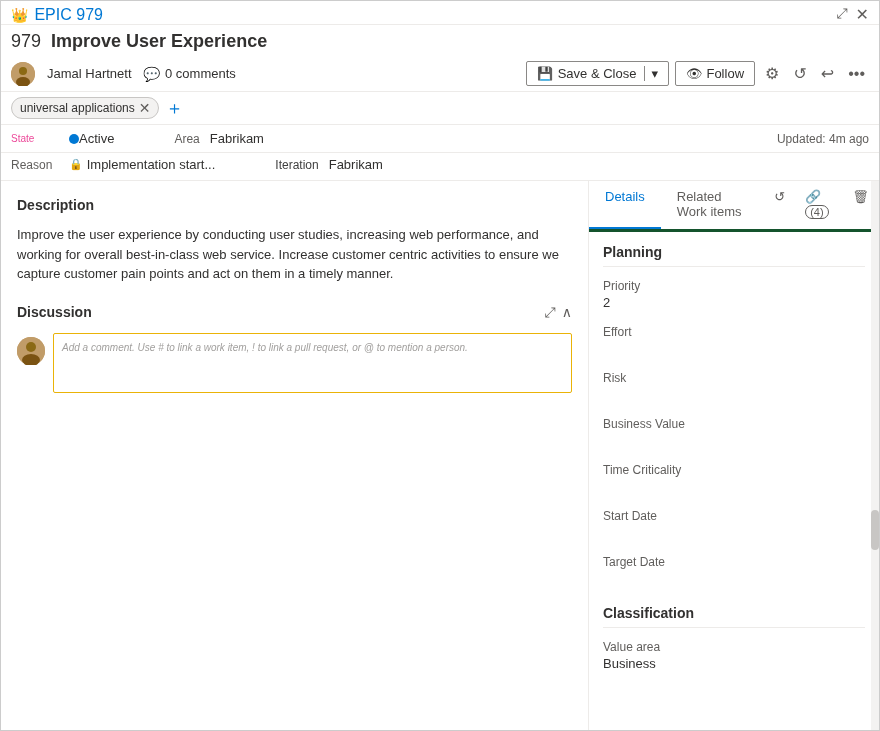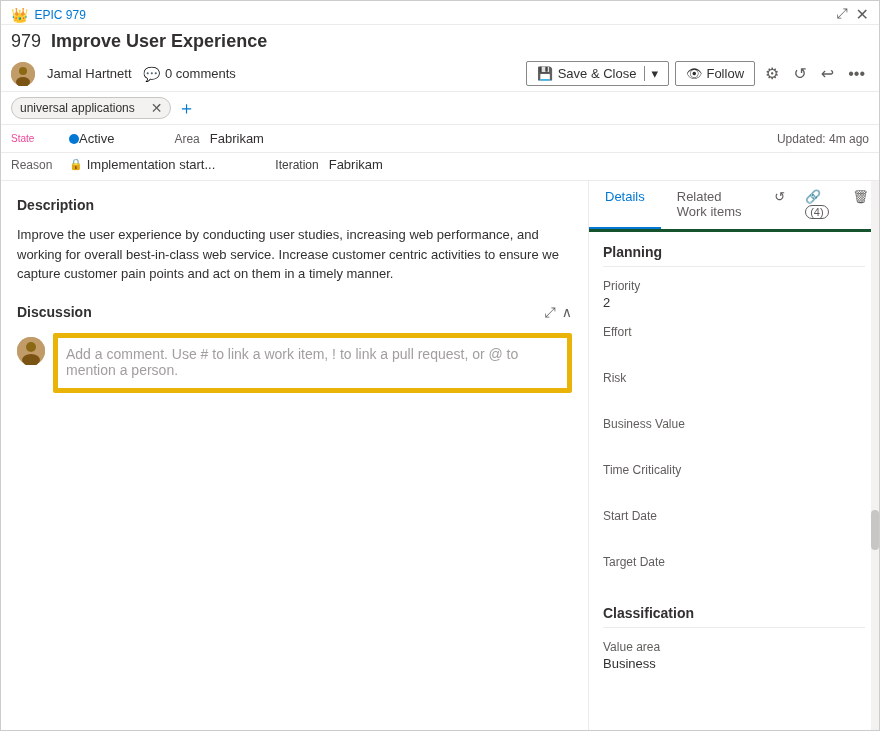--- a/index.html
+++ b/index.html
@@ -3,21 +3,21 @@
   <meta charset="utf-8">
   <style>
     * { box-sizing: border-box; margin: 0; padding: 0; }
     body { font-family: "Segoe UI", sans-serif; font-size: 13px; color: #323130; background: #fff; width: 880px; height: 731px; overflow: hidden; }
 
     .window { width: 880px; height: 731px; border: 1px solid #ccc; display: flex; flex-direction: column; }
 
     
     .top-bar { display: flex; align-items: center; justify-content: space-between; padding: 4px 10px 0 10px; border-bottom: 1px solid #edebe9; }
     .top-bar-left { display: flex; align-items: center; gap: 6px; }
-    .epic-link { color: #0078d4; font-size: 12px; text-decoration: none; display: flex; align-items: center; gap: 4px; }
+    .epic-link { color: #0078d4; font-size: 16px; text-decoration: none; display: flex; align-items: center; gap: 4px; }
     .top-bar-icons { display: flex; gap: 8px; }
     .top-bar-icons span { cursor: pointer; color: #605e5c; font-size: 16px; }
 
     
     .title-row { display: flex; align-items: center; padding: 6px 10px 4px 10px; gap: 10px; }
     .work-item-id { font-size: 18px; color: #323130; font-weight: 400; }
     .work-item-title { font-size: 18px; font-weight: 600; color: #323130; }
 
     
     .actions-row { display: flex; align-items: center; padding: 4px 10px; gap: 12px; border-bottom: 1px solid #edebe9; }
@@ -25,21 +25,21 @@
     .author-name { font-size: 13px; color: #323130; }
     .comments-btn { display: flex; align-items: center; gap: 4px; color: #323130; cursor: pointer; }
     .actions-right { display: flex; align-items: center; gap: 6px; margin-left: auto; }
     .btn-save-close { display: flex; align-items: center; background: #fff; border: 1px solid #8a8886; border-radius: 2px; padding: 4px 10px; cursor: pointer; font-size: 13px; gap: 4px; color: #323130; }
     .btn-save-close .dropdown-arrow { border-left: 1px solid #8a8886; margin-left: 4px; padding-left: 6px; }
     .btn-follow { display: flex; align-items: center; background: #fff; border: 1px solid #8a8886; border-radius: 2px; padding: 4px 10px; cursor: pointer; font-size: 13px; gap: 4px; color: #323130; }
     .btn-icon { background: none; border: none; cursor: pointer; padding: 4px; font-size: 16px; color: #605e5c; }
 
     
     .tags-row { display: flex; align-items: center; padding: 4px 10px; gap: 6px; border-bottom: 1px solid #edebe9; }
-    .tag { display: flex; align-items: center; background: #f3f2f1; border: 1px solid #c8c6c4; border-radius: 12px; padding: 2px 8px; font-size: 12px; gap: 16px; }
+    .tag { display: flex; align-items: center; background: #f3f2f1; border: 1px solid #c8c6c4; border-radius: 12px; padding: 2px 8px; font-size: 12px; gap: 4px; }
     .tag-close { cursor: pointer; color: #605e5c; font-size: 14px; }
     .tag-add { cursor: pointer; color: #0078d4; font-size: 18px; display: flex; align-items: center; }
 
     
     .state-row { display: flex; align-items: center; padding: 6px 10px; gap: 30px; border-bottom: 1px solid #edebe9; }
     .state-group { display: flex; align-items: center; gap: 8px; }
     .state-label { color: #ec4899; font-size: 10px; min-width: 50px; }
     .state-value { display: flex; align-items: center; font-size: 13px; }
     .state-dot { width: 10px; height: 10px; border-radius: 50%; background: #0078d4; }
     .area-group { display: flex; align-items: center; gap: 10px; margin-left: 30px; }
@@ -71,21 +71,21 @@
     .tab-icon.with-badge { position: relative; }
     .tab-badge { background: #fff; border: 1px solid #605e5c; border-radius: 10px; font-size: 11px; padding: 0 4px; color: #605e5c; }
 
     .section-title { font-size: 14px; font-weight: 600; margin-bottom: 12px; color: #323130; }
     .description-text { font-size: 13px; line-height: 1.5; color: #323130; }
 
     .discussion-header { display: flex; align-items: center; justify-content: space-between; margin-bottom: 12px; margin-top: 20px; }
     .discussion-title { font-size: 14px; font-weight: 600; color: #323130; }
     .discussion-actions { display: flex; gap: 6px; }
     .discussion-area { display: flex; gap: 8px; margin-top: 8px; }
-    .comment-box { flex: 1; border: 5px solid #eab308; border-radius: 2px; padding: 8px; min-height: 60px; color: #a19f9d; font-size: 14px; }
+    .comment-box { flex: 1; border: 1px solid #eab308; border-radius: 2px; padding: 8px; min-height: 60px; color: #a19f9d; font-size: 10px; font-style: italic; }
 
     
     .right-content { padding: 12px 14px; }
     .planning-section { margin-bottom: 16px; }
     .planning-title { font-size: 14px; font-weight: 600; margin-bottom: 12px; color: #323130; border-bottom: 1px solid #edebe9; padding-bottom: 6px; }
     .field-group { margin-bottom: 12px; }
     .field-label { font-size: 12px; color: #605e5c; margin-bottom: 2px; }
     .field-value { font-size: 13px; color: #323130; min-height: 18px; }
     .classification-title { font-size: 14px; font-weight: 600; margin-bottom: 12px; margin-top: 16px; color: #323130; border-bottom: 1px solid #edebe9; padding-bottom: 6px; }
 

